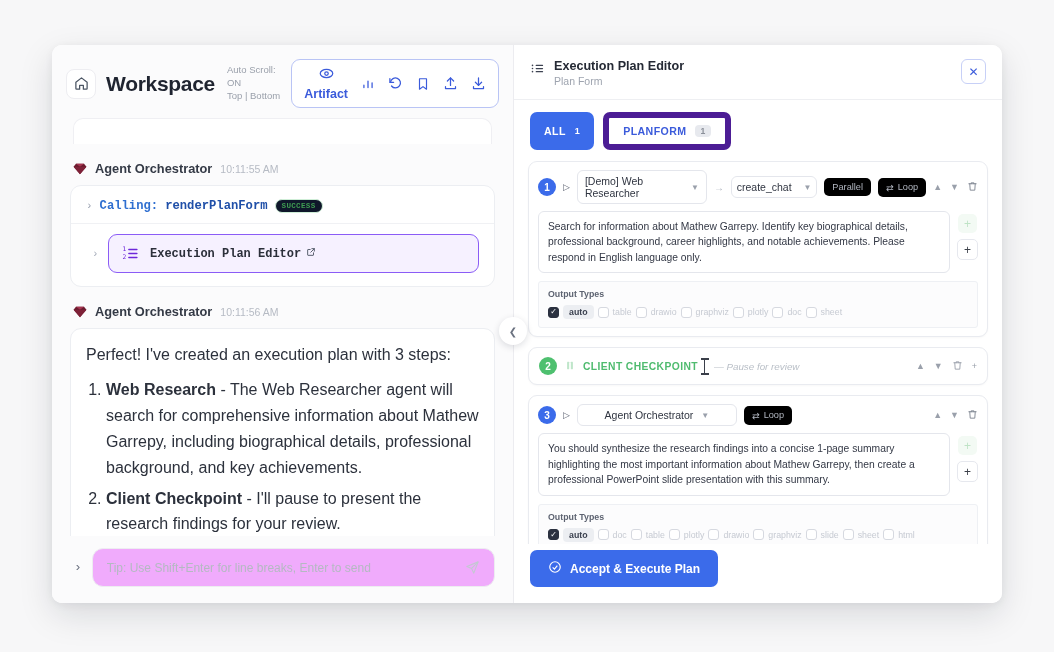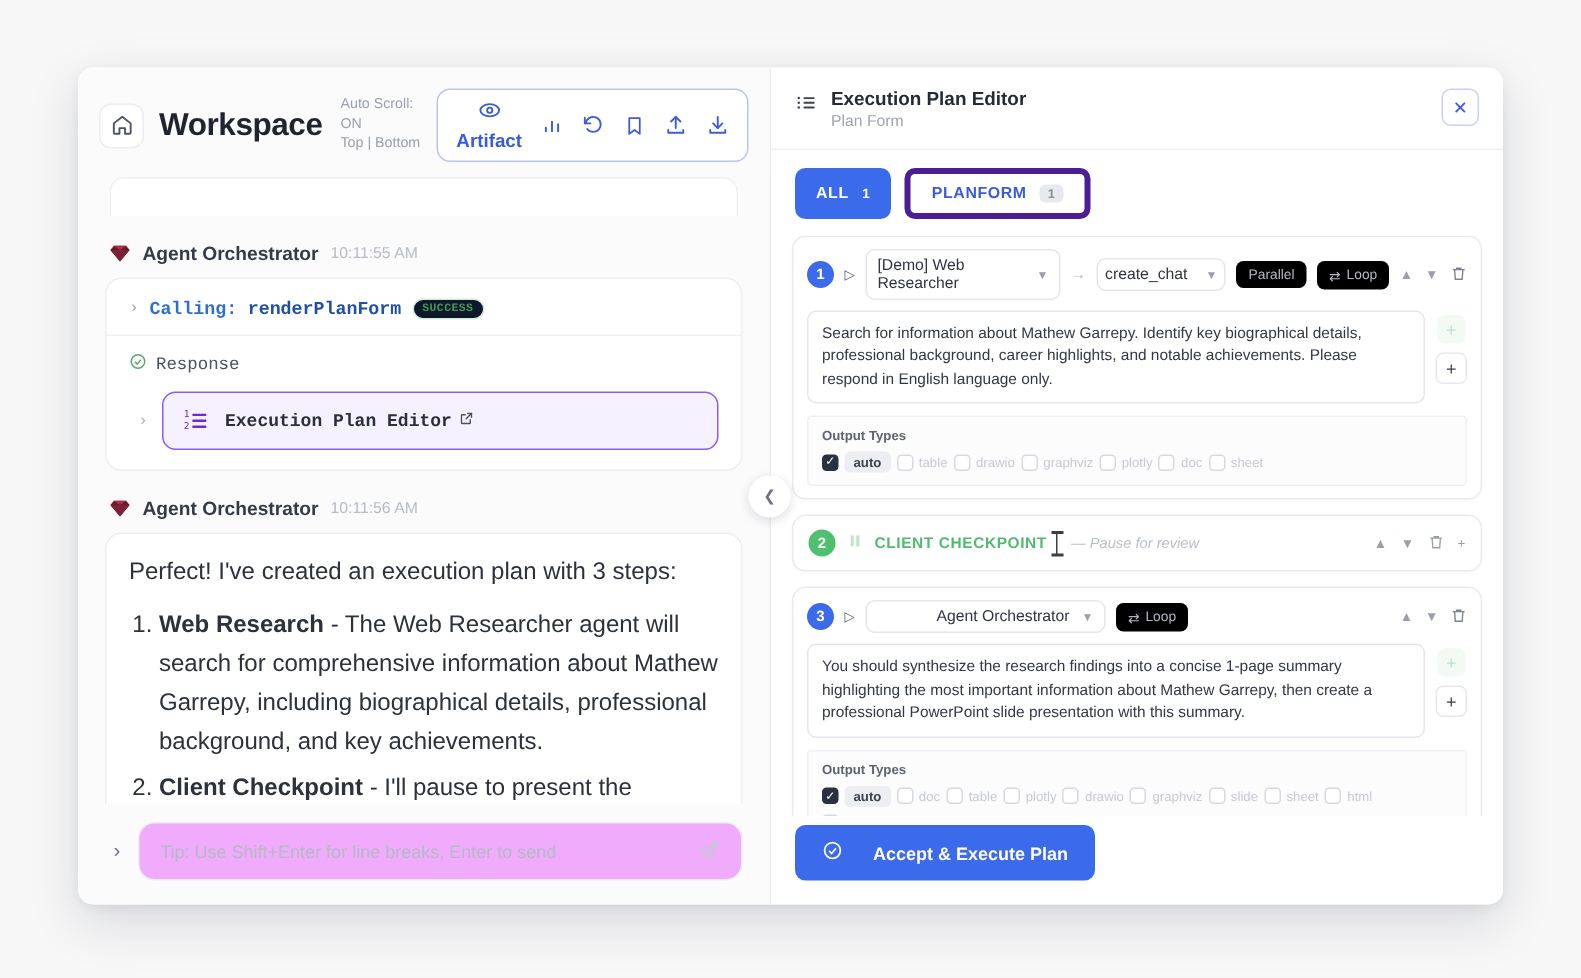--- a/index.html
+++ b/index.html
@@ -140,21 +140,21 @@
     color: #3b5bdb; font-size: 12px;
   }
 
   .tabs { display: flex; gap: 9px; padding: 12px 16px 11px 16px; }
   .tab {
     display: flex; align-items: center; gap: 9px;
     font-size: 10.6px; font-weight: 700; letter-spacing: .4px;
     border-radius: 7px; padding: 7px 14px;
   }
   .tab.active { background: #3b6bea; color: #fff; }
-  .tab.idle { background: #fff; border: 4px solid #4c1d95; color: #3b5bdb; }
+  .tab.idle { background: #fff; border: 6px solid #4c1d95; color: #3b5bdb; }
   .tab .cnt-w { font-size: 9px; font-weight: 700; }
   .tab .cnt-pill {
     background: #e7e9ee; color: #8a8f99; border-radius: 4px;
     padding: 1px 5px; font-size: 8.6px; font-weight: 700;
   }
 
   .rbody { flex: 1; overflow: hidden; padding: 0 14px; position: relative; }
 
   .step {
     border: 1px solid #e9ebf0; border-radius: 9px;
@@ -162,21 +162,21 @@
     box-shadow: 0 1px 2px rgba(17,24,39,.03);
   }
   .step-top { display: flex; align-items: center; gap: 7px; }
   .snum {
     width: 18px; height: 18px; border-radius: 50%;
     background: #3b6bea; color: #fff; font-size: 10px; font-weight: 700;
     display: flex; align-items: center; justify-content: center; flex: none;
   }
   .play { color: #5b6170; font-size: 9px; }
   .sel {
-    display: flex; align-items: center; justify-content: flex-end; gap: 8px;
+    display: flex; align-items: center; justify-content: center; gap: 8px;
     border: 1px solid #e4e6ec; border-radius: 6px;
     padding: 4px 7px; font-size: 10.5px; color: #2f3440; background: #fff;
     min-width: 0;
   }
   .sel .cd { color: #9aa0ab; font-size: 8px; }
   .sel.agent { width: 160px; }
   .sel.tool { width: 105px; justify-content: center; gap: 12px; }
   .arrow { color: #aeb4bf; font-size: 10px; }
   .chip {
     font-size: 9.2px; color: #b2b7c1; background: #000000;
@@ -250,21 +250,21 @@
     width: 1.5px; height: 15px; background: #3a3f4a;
   }
   .ibeam::after {
     content: ""; position: absolute; left: -5px; top: -8px;
     width: 8px; height: 1.5px; background: #3a3f4a;
     box-shadow: 0 15px 0 0 #3a3f4a;
   }
 
   .rfoot { padding: 6px 16px 16px 16px; }
   .accept {
-    display: inline-flex; align-items: center; gap: 20px;
+    display: inline-flex; align-items: center; gap: 8px;
     background: #3b6bea; color: #fff; border: none; border-radius: 7px;
     padding: 10px 18px; font-size: 12px; font-weight: 700;
     font-family: "Liberation Sans", sans-serif;
   }
 </style>
 </head>
 <body>
 
 <div id="app">
 
@@ -338,29 +338,20 @@
       </div>
 
       <div class="card">
         <div class="call-row">
           <span class="chev-sm">›</span>
           <span class="call-label">Calling:</span>
           <span class="call-label call-fn">renderPlanForm</span>
           <span class="badge-success">SUCCESS</span>
         </div>
         <div class="divider"></div>
-        <div class="resp-row">
-          <span>
-            <svg width="12" height="12" viewBox="0 0 24 24" fill="none" stroke="#5aa86f" stroke-width="2">
-                <circle cx="12" cy="12" r="9"></circle>
-                <path d="M8 12.5l3 3 5-6"></path>
-              </svg>
-          </span>
-          <span class="resp-txt">Response</span>
-        </div>
         <div class="artifact-box">
           <span class="art-chev">›</span>
           <span class="art-ico">
             <svg width="19" height="19" viewBox="0 0 24 24" fill="none" stroke="currentColor" stroke-width="2" stroke-linecap="round">
               <path d="M10 7h10M10 12h10M10 17h10"></path>
               <text x="2" y="9" font-size="8" fill="currentColor" stroke="none" font-family="monospace">1</text>
               <text x="2" y="19" font-size="8" fill="currentColor" stroke="none" font-family="monospace">2</text>
             </svg>
           </span>
           <div>

